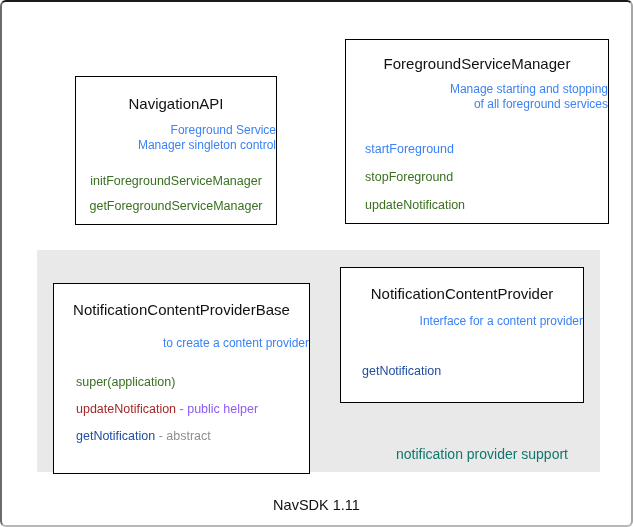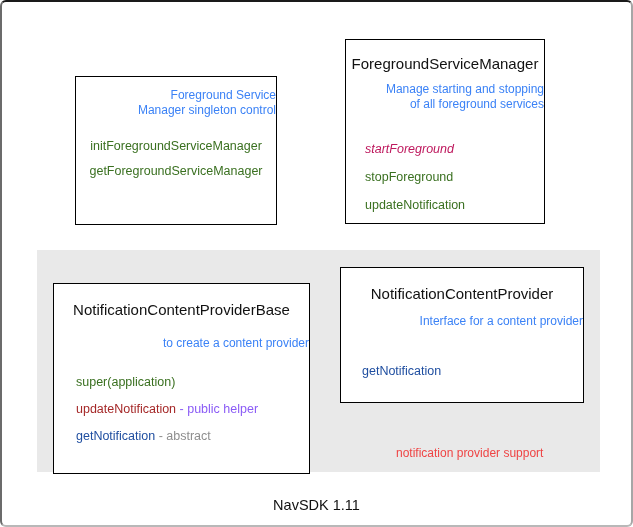--- a/index.html
+++ b/index.html
@@ -47,21 +47,21 @@
   .methods.centered { text-align: center; }
 
   
   #box-navapi { left: 73px; top: 74px; width: 202px; height: 149px; }
   #box-navapi .title { margin-top: 18px; }
   #box-navapi .desc { margin-top: 11px; }
   #box-navapi .methods { margin-top: 21px; }
   #box-navapi .method-line { margin-bottom: 11px; }
 
   
-  #box-fsm { left: 343px; top: 37px; width: 200px; height: 185px; }
+  #box-fsm { left: 343px; top: 37px; width: 264px; height: 185px; }
   #box-fsm .title { margin-top: 15px; }
   #box-fsm .desc { margin-top: 10px; }
   #box-fsm .methods { margin-top: 30px; padding-left: 19px; text-align: left; }
   #box-fsm .method-line { margin-bottom: 14px; }
 
   
   #box-base { left: 51px; top: 266px; width: 257px; height: 191px; margin-top: 15px; }
   #box-base .title { margin-top: 17px; }
   #box-base .desc { margin-top: 18px; }
   #box-base .methods { margin-top: 24px; padding-left: 22px; text-align: left; }
@@ -69,59 +69,60 @@
 
   
   #box-provider { left: 338px; top: 265px; width: 244px; height: 136px; }
   #box-provider .title { margin-top: 17px; }
   #box-provider .desc { margin-top: 12px; }
   #box-provider .methods { margin-top: 35px; padding-left: 21px; text-align: left; }
 
   .group-label {
     position: absolute;
     left: 394px; top: 444px;
-    font-size: 12px;
-    color: #ef4444;
+    font-size: 14px;
+    color: #0f766e;
     z-index: 1;
   }
   .caption {
     position: absolute;
     left: 0; right: 0;
     top: 495px;
     text-align: center;
     font-size: 14.5px;
     color: #111111;
   }
 </style>
 </head>
 <body>
 
 <div id="frame">
 
   <div class="panel" style="background: rgb(233, 233, 233);"></div>
 
   <div class="box" id="box-navapi">
+    <div class="title">NavigationAPI</div>
     <div class="desc">
       <div>Foreground Service</div>
       <div>Manager singleton control</div>
     </div>
     <div class="methods centered">
       <div class="method-line" style="color: rgb(58, 112, 32);">initForegroundServiceManager</div>
       <div class="method-line" style="color: rgb(58, 112, 32);">getForegroundServiceManager</div>
     </div>
   </div>
 
   <div class="box" id="box-fsm">
     <div class="title">ForegroundServiceManager</div>
     <div class="desc">
       <div>Manage starting and stopping</div>
       <div>of all foreground services</div>
     </div>
     <div class="methods">
-      <div class="method-line" style="color: #be185d; font-style: italic;">startForeground</div>
+      <div class="method-line" style="color: #3b82f6;">startForeground</div>
       <div class="method-line" style="color: rgb(58, 112, 32);">stopForeground</div>
       <div class="method-line" style="color: rgb(58, 112, 32);">updateNotification</div>
     </div>
   </div>
 
   <div class="box" id="box-base">
     <div class="title">NotificationContentProviderBase</div>
     <div class="desc">
       <div>to create a content provider</div>
     </div>

